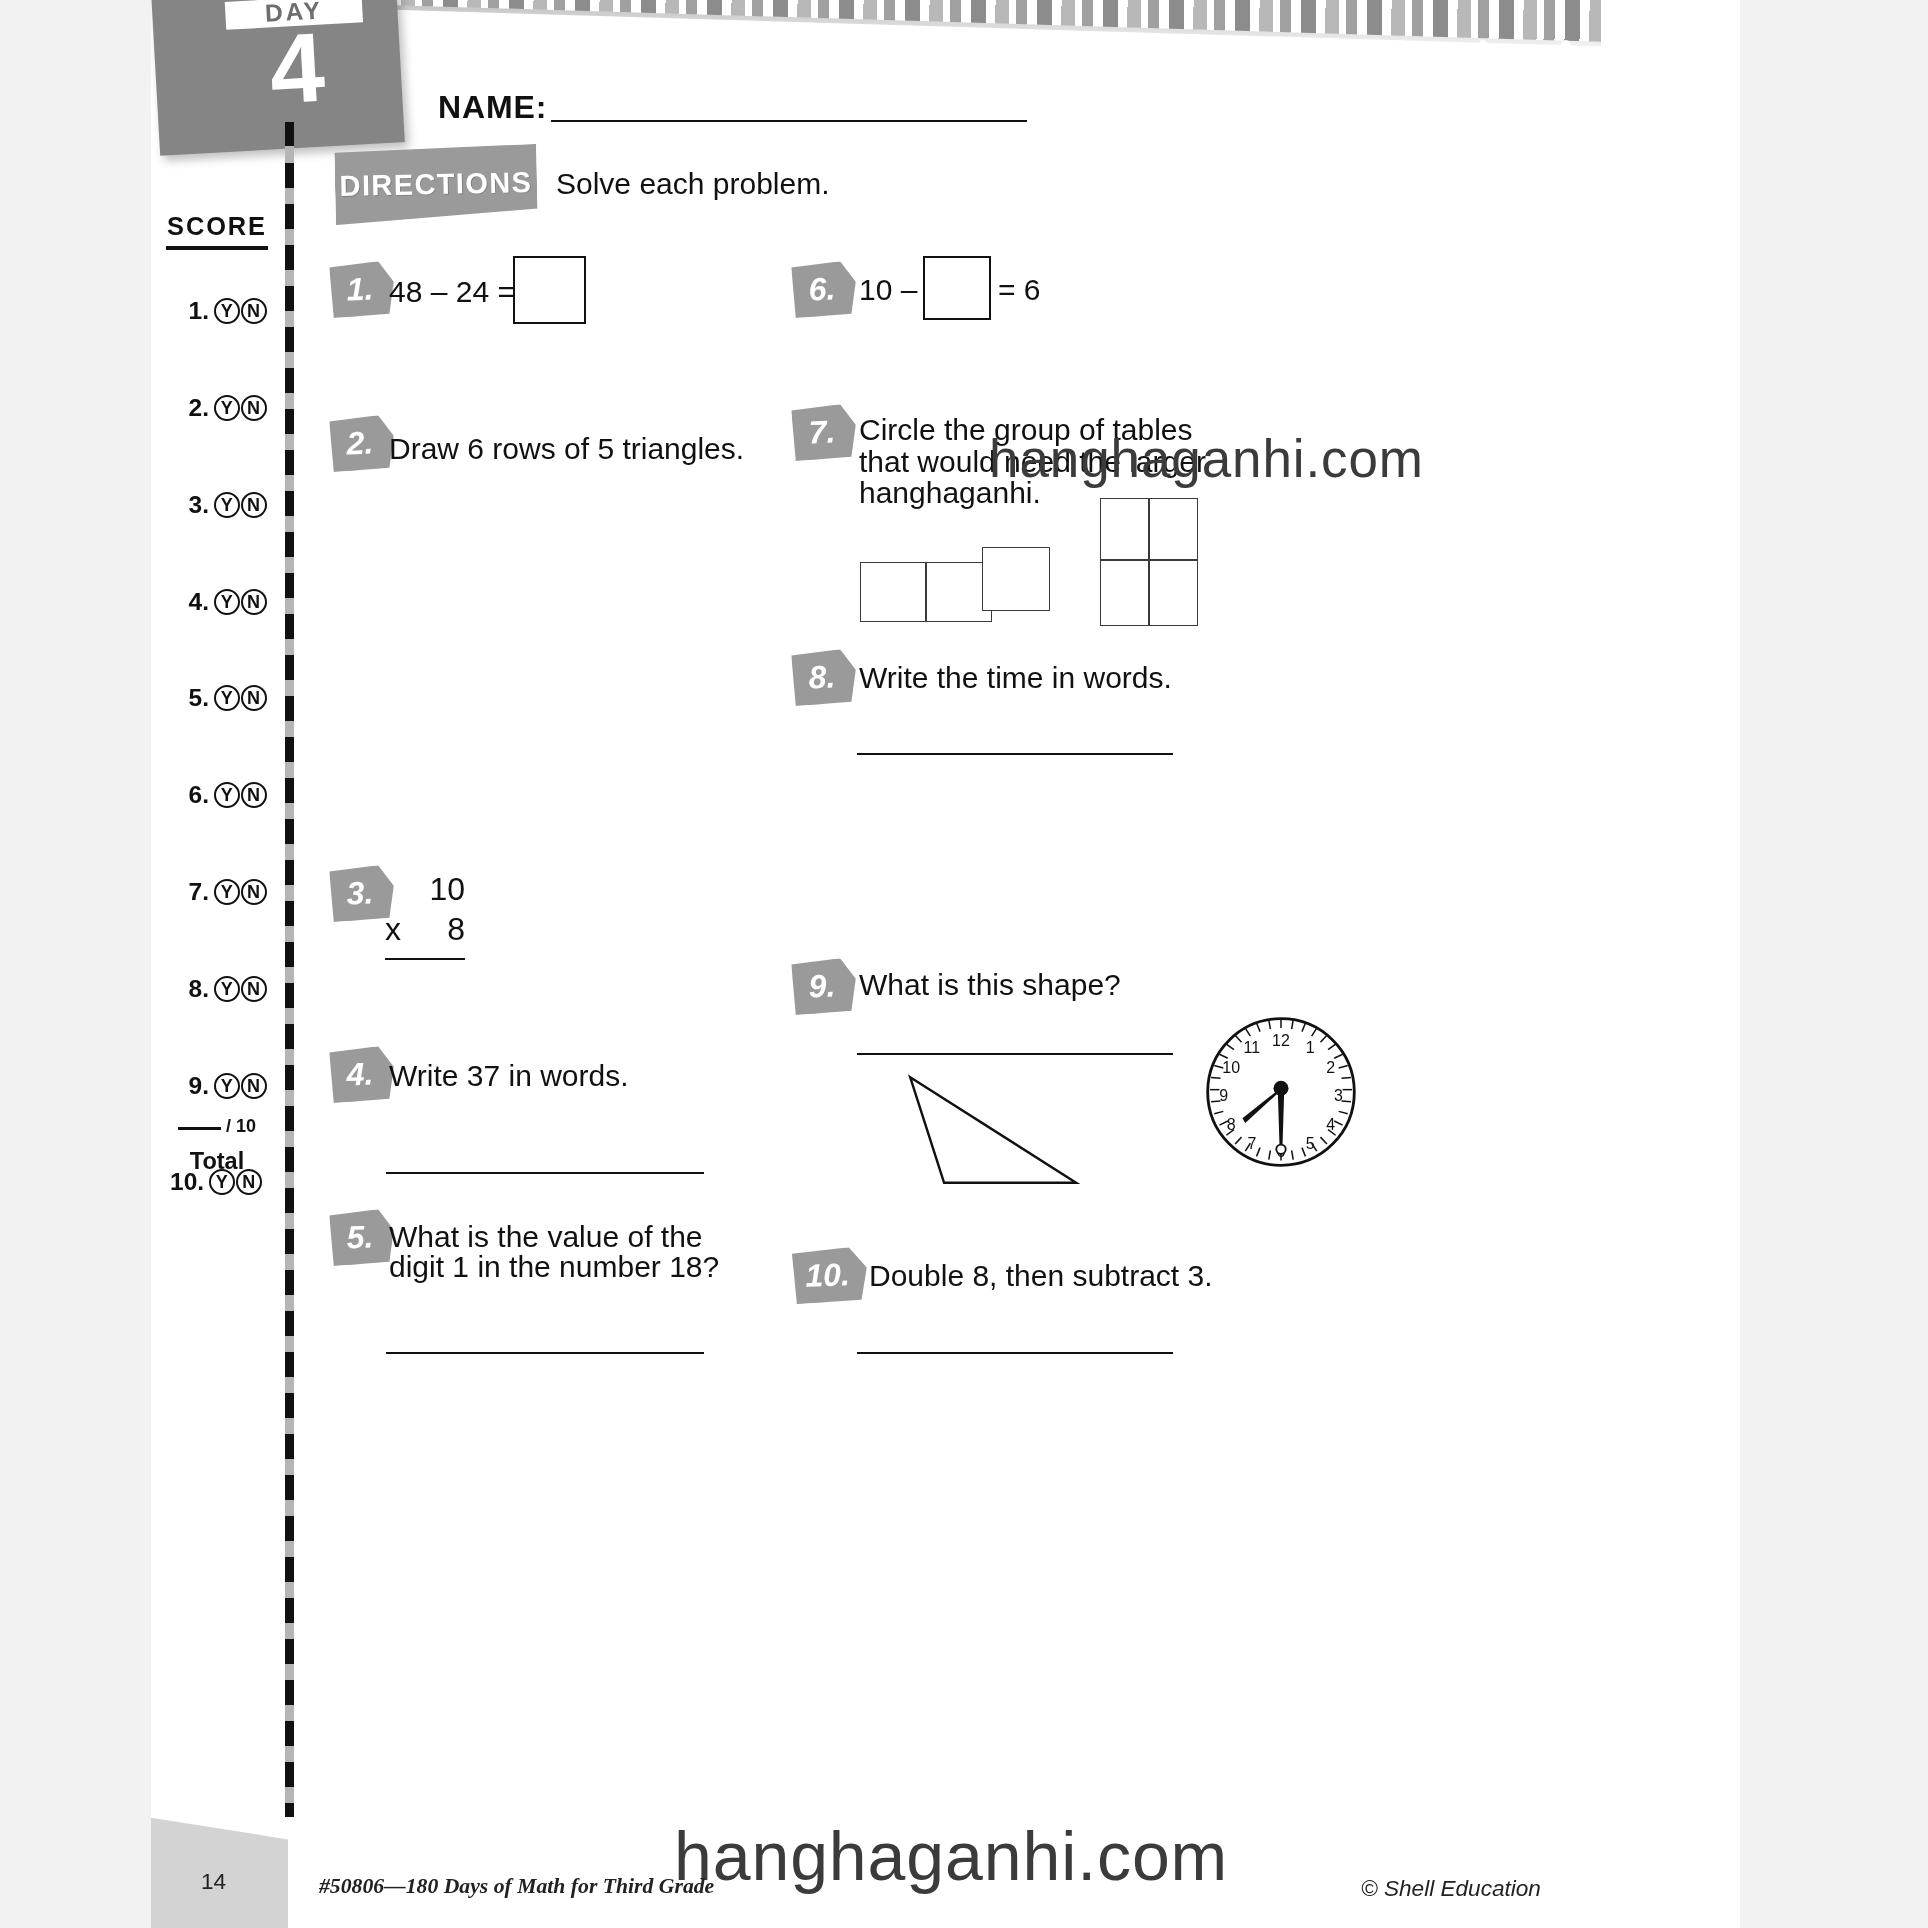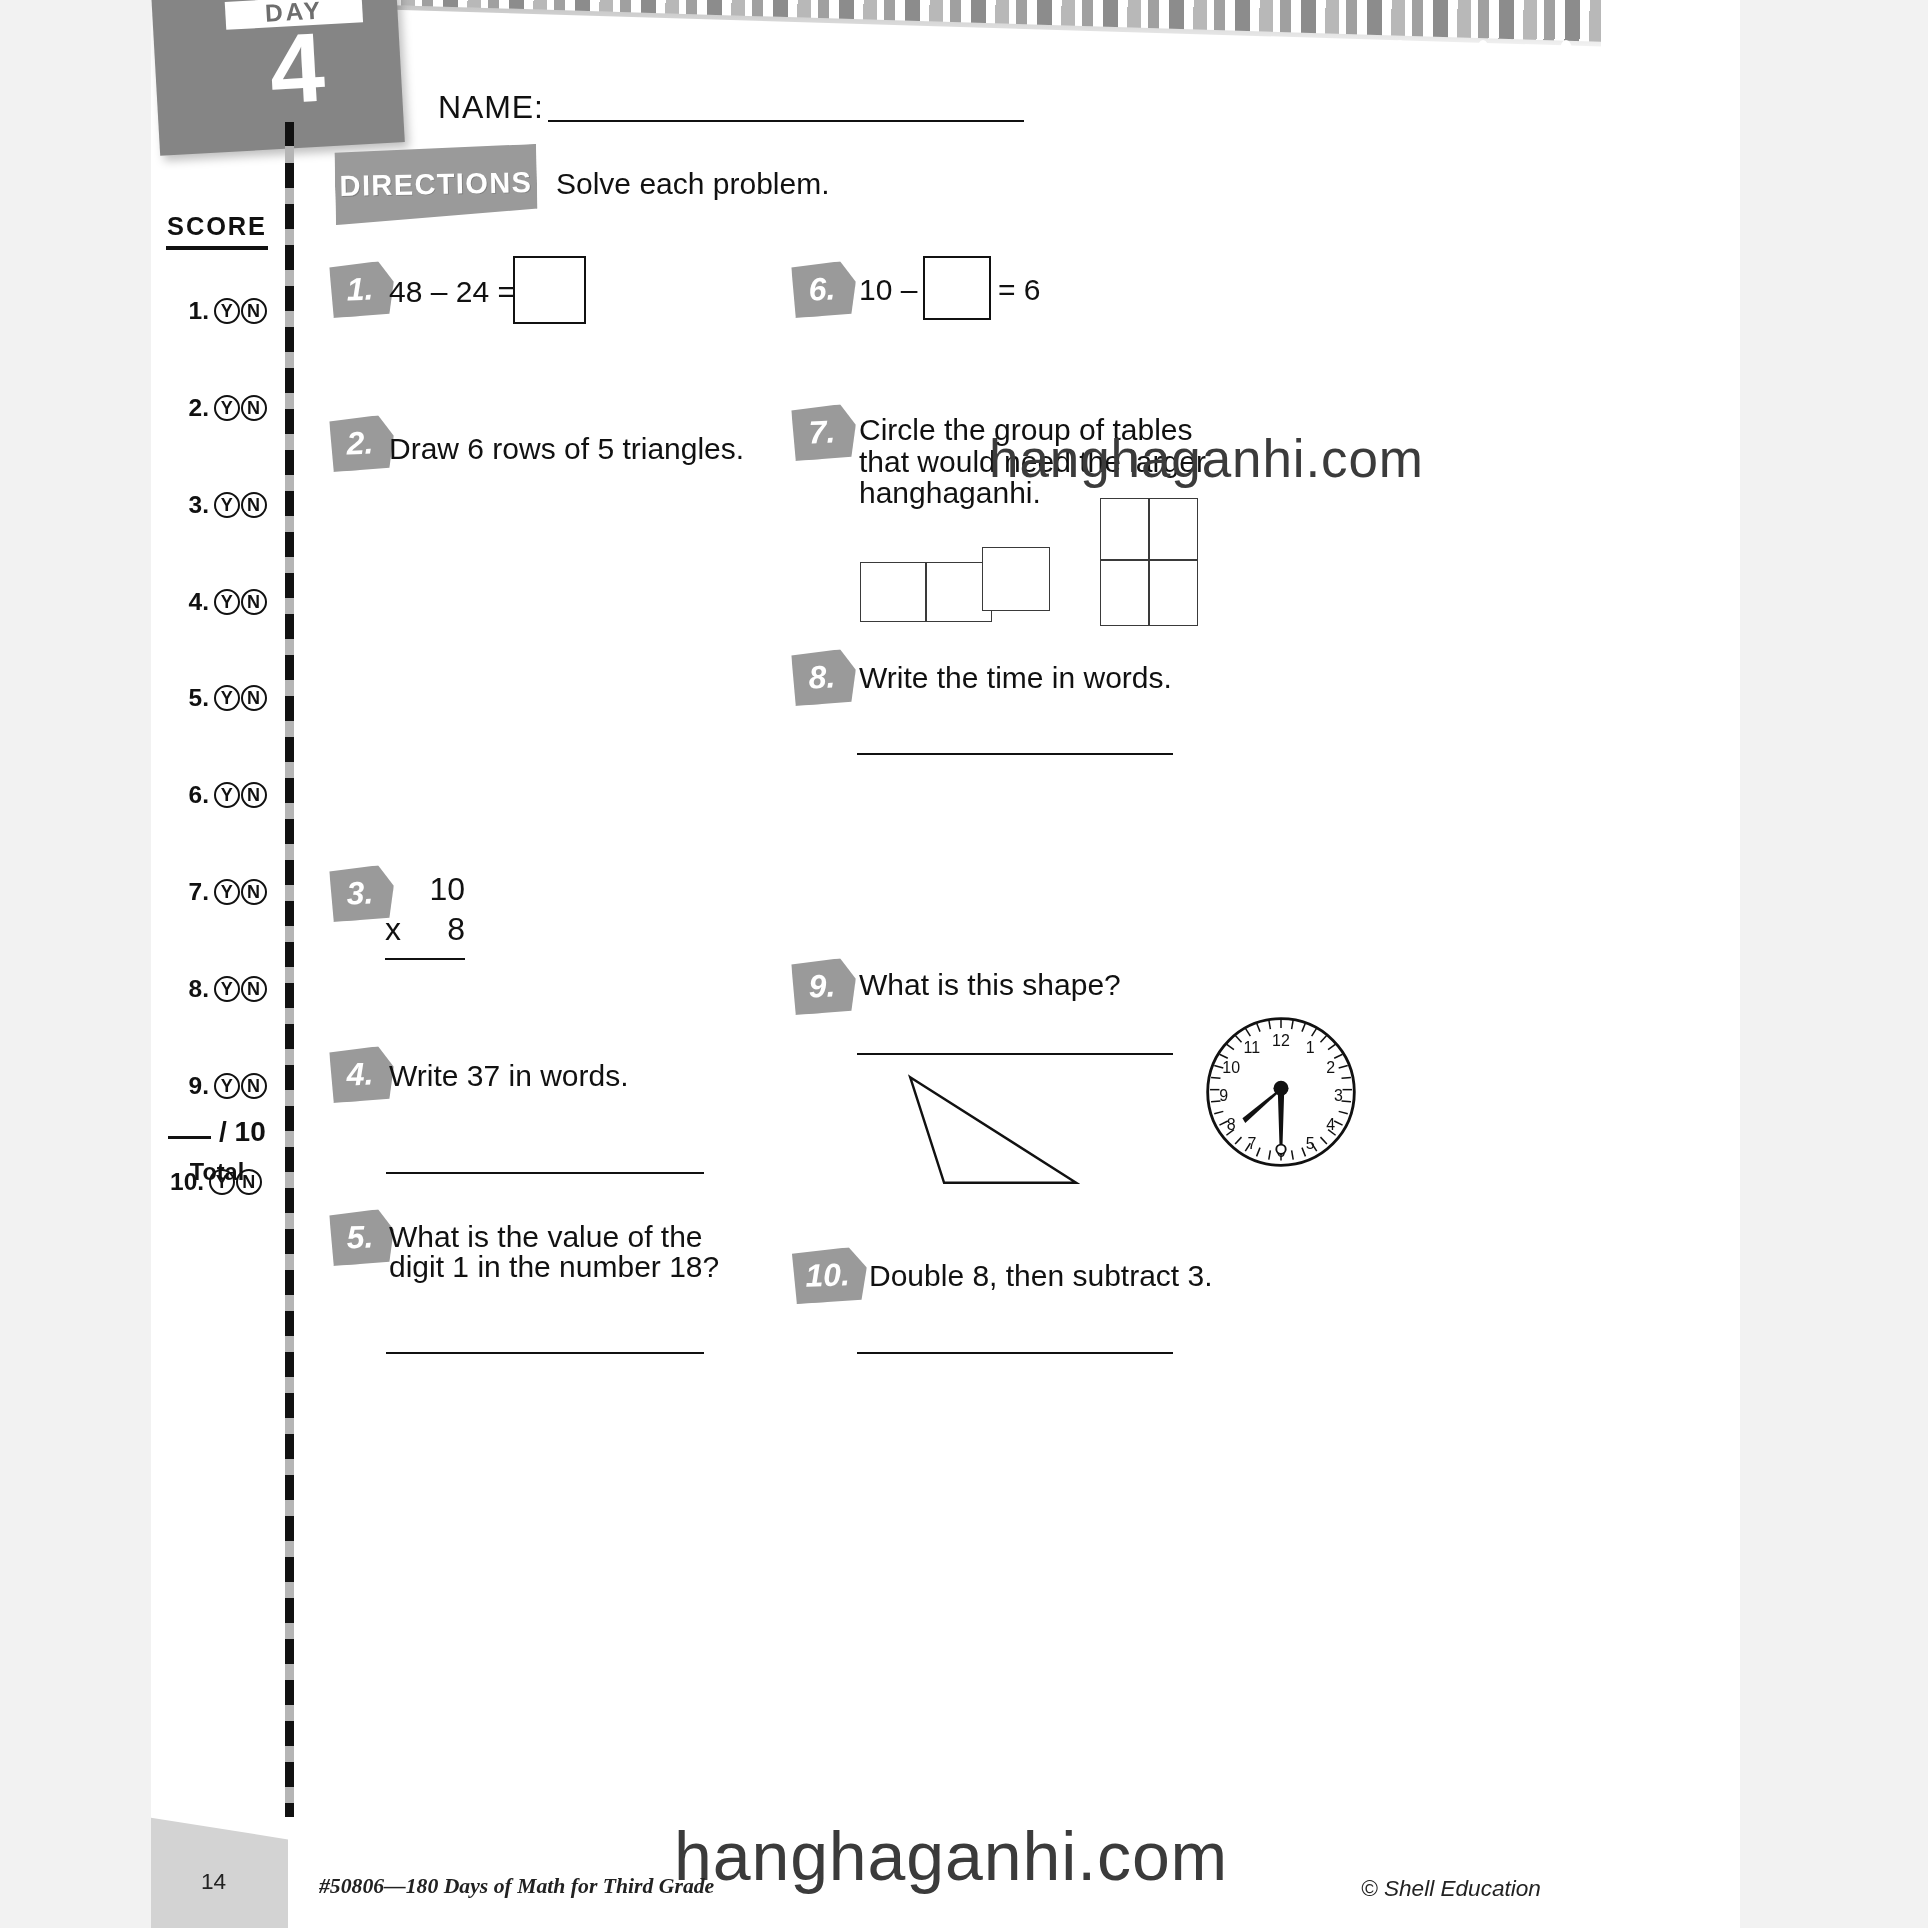--- a/index.html
+++ b/index.html
@@ -125,28 +125,28 @@
     width:26px; height:26px;
     border:2.4px solid #111;
     border-radius:50%;
     text-align:center;
     line-height:22.6px;
     font-size:18px; font-weight:bold;
     margin-left:0.9px;
   }
   .total-box { position:absolute; left:0; top:1116px; width:132px; text-align:center; }
   .total-line {
-    font-weight:bold; font-size:28px; color:#111;
+    font-weight:bold; font-size:18px; color:#111;
   }
   .total-line .blank { border-bottom:3.8px solid #111; display:inline-block; width:43px; vertical-align:1.9px; }
   .total-word { font-weight:bold; font-size:23.5px; margin-top:11.3px; color:#111; }
 
   
   .name-row { position:absolute; left:287px; top:89px; display:flex; align-items:flex-end; }
-  .name-label { font-weight:normal; font-size:32px; letter-spacing:0.9px; color:#111; font-family:"Liberation Sans", sans-serif;}
+  .name-label { font-weight:bold; font-size:32px; letter-spacing:0.9px; color:#111; font-family:"Liberation Sans", sans-serif;}
   .name-line { width:476px; border-bottom:2.8px solid #111; margin-left:3.8px; margin-bottom:3.8px; height:26px; }
 
   
   .dir-wrap { position:absolute; left:184px; top:146px; }
   .dir-tag {
     position:relative;
     width:202px; height:77px;
     background:#9a9a9a;
     clip-path: polygon(0% 6%, 100% 0%, 100% 84%, 0% 100%);
     box-shadow: 5.6px 6.6px 8.5px rgba(0,0,0,.22);

